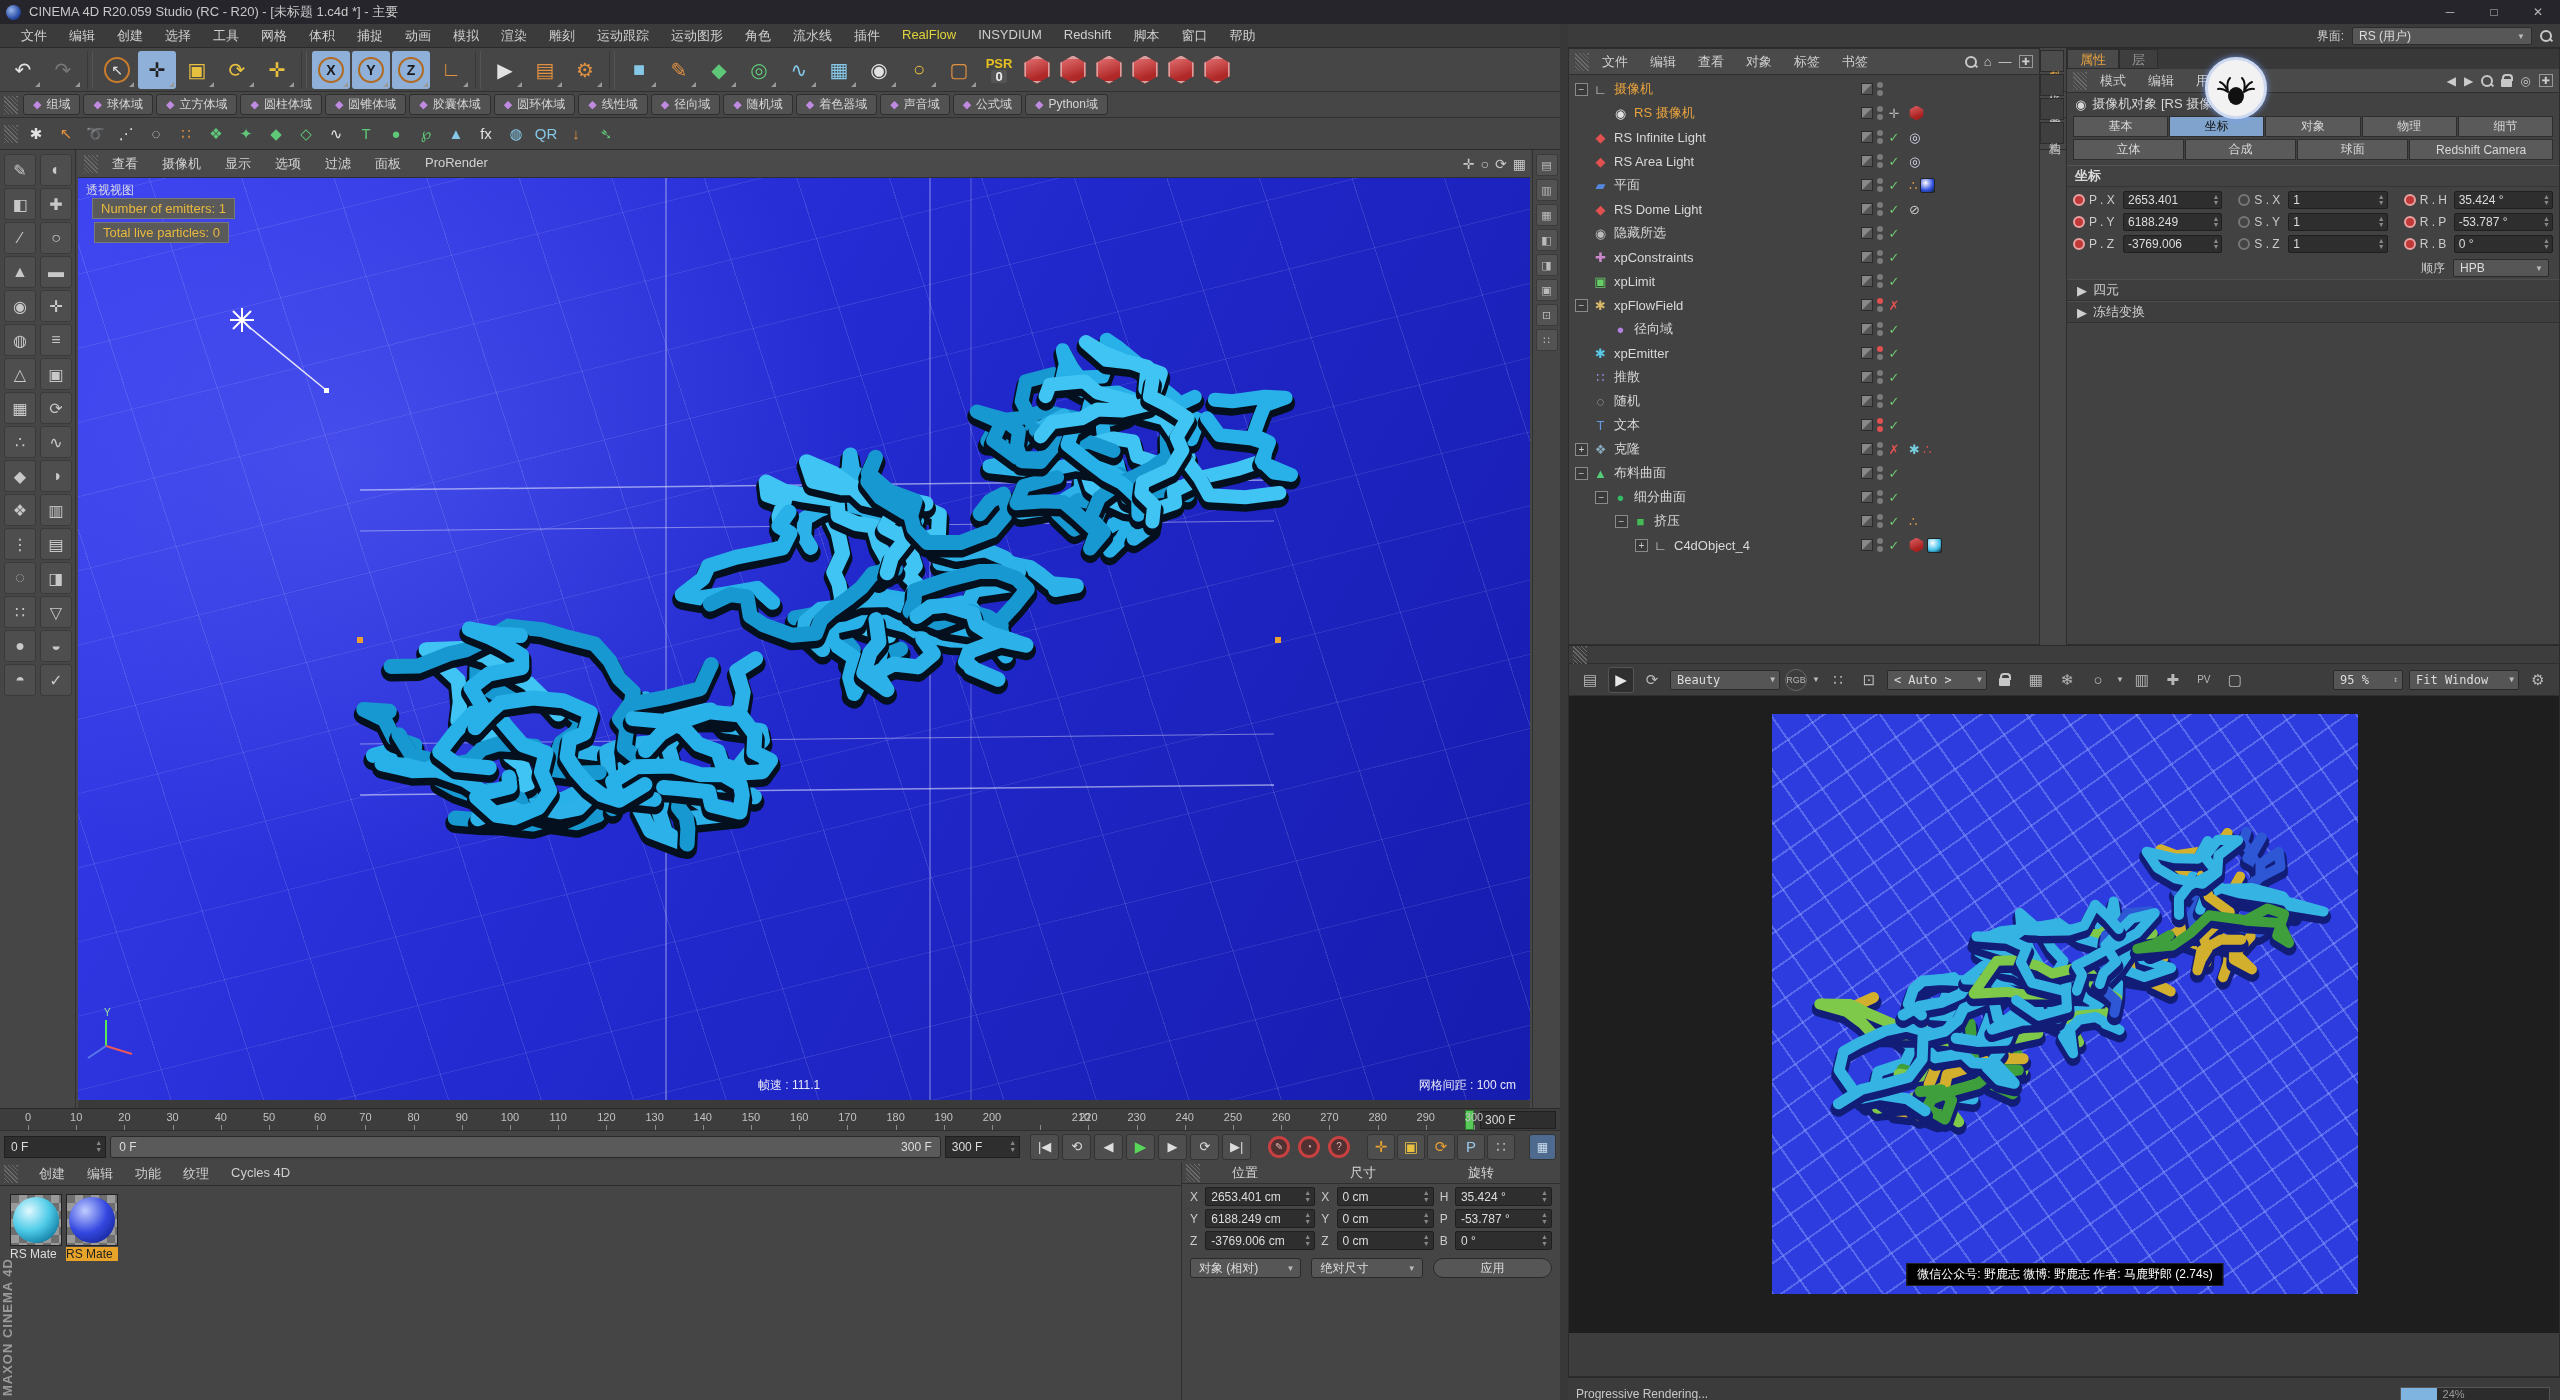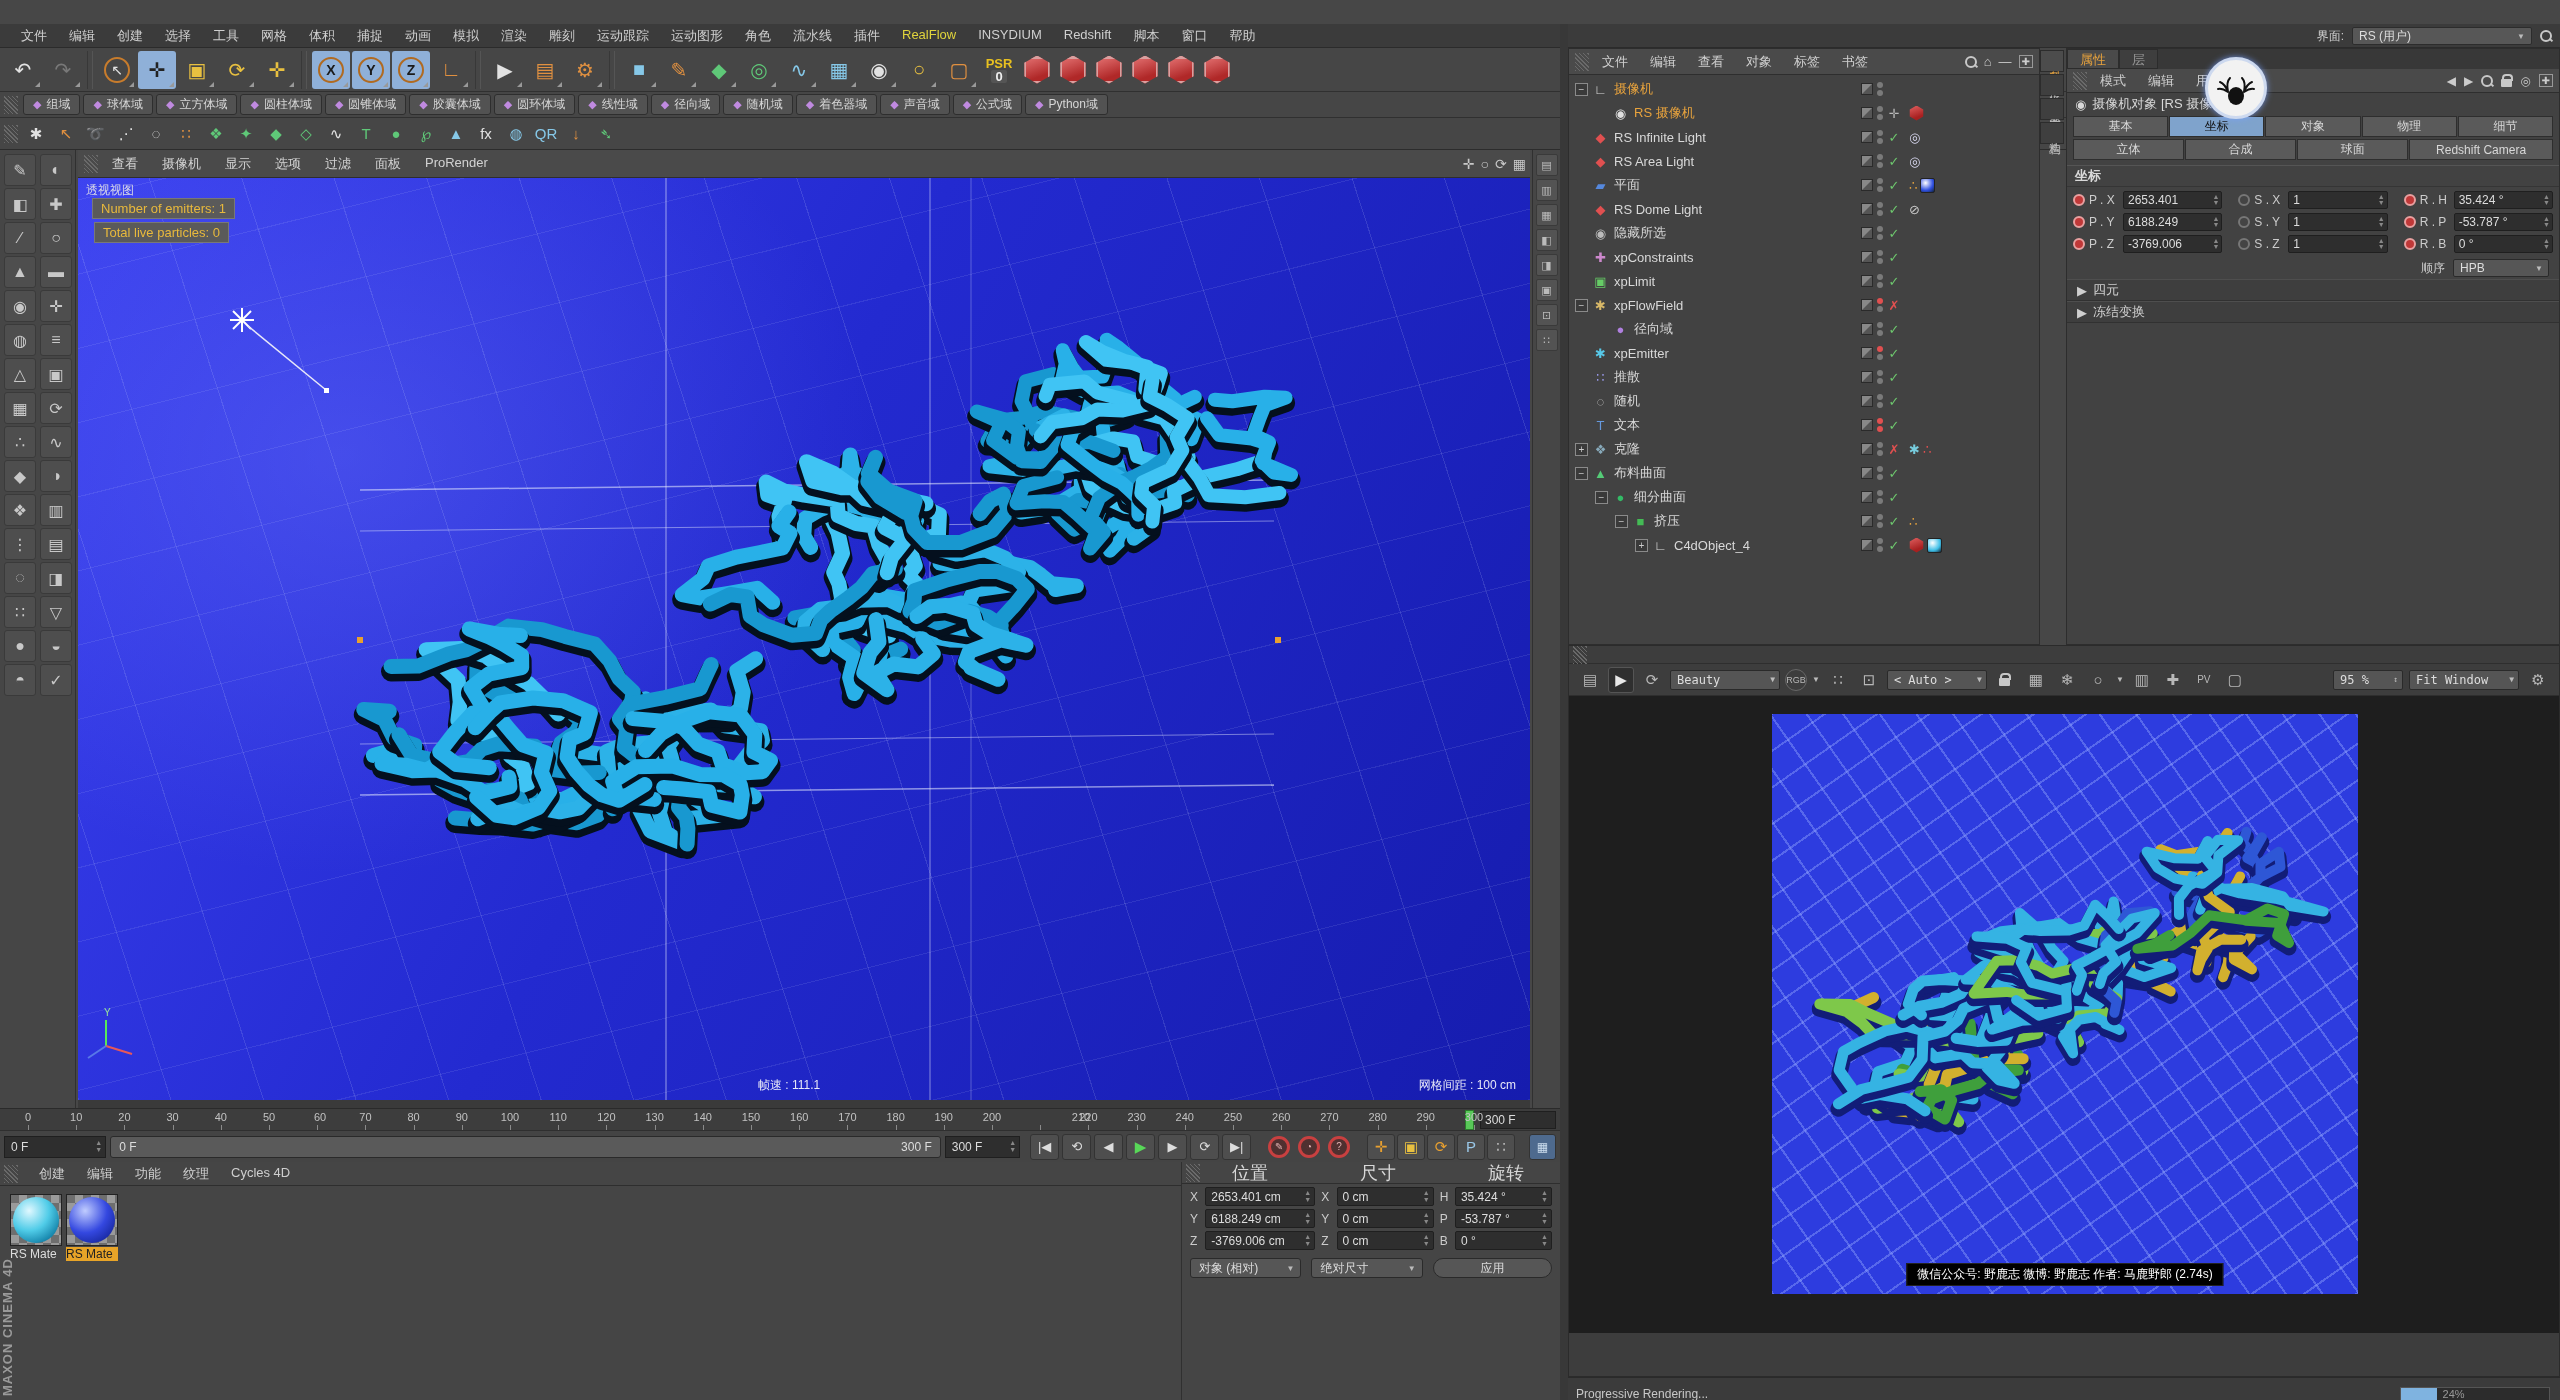--- a/index.html
+++ b/index.html
@@ -224,38 +224,47 @@
   .mball::after { content:""; position:absolute; inset:2px; border-radius:50%; }
   .mball.cyan::after { background:radial-gradient(circle at 35% 30%, #e0f8ff, #50cce8 45%, #1a8ab0 75%, #0a4a66); }
   .mball.blue::after { background:radial-gradient(circle at 35% 30%, #c0ccff, #3448e0 50%, #1828a0 82%); }
   .mlabel { margin-top:1px; font-size:12px; color:#ddd; white-space:nowrap; overflow:hidden; width:52px; }
   .mlabel.sel { background:#e8a428; color:#222; }
   .brand { position:absolute; left:0px; bottom:4px; writing-mode:vertical-rl; transform:rotate(180deg);
     color:#9a9a9a; font-weight:bold; font-size:13px; letter-spacing:1px; }
 
   .coords { position:absolute; left:1182px; top:0; width:378px; height:238px; background:#454545; }
   .coords-head { display:flex; height:22px; align-items:center; border-bottom:1px solid #2e2e2e; }
-  .chead { color:#d8d8d8; font-size:18px; }
+  .chead { color:#d8d8d8; font-size:13px; }
   .crow { display:flex; align-items:center; gap:6px; padding:3px 8px 0 8px; }
   .clab { width:10px; color:#ccc; }
   .cval { height:19px; background:#2e2e2e; border:1px solid #1f1f1f; border-radius:2px; color:#ddd;
     display:flex; align-items:center; padding:0 5px; position:relative; font-size:12px; }
   .cval .st { position:absolute; right:3px; color:#888; font-size:7px; line-height:.9; }
   .cbot { display:flex; gap:10px; padding:8px 8px 0 8px; }
   .cdrop { width:112px; height:20px; background:#565656; border:1px solid #2a2a2a; border-radius:3px;
     display:flex; align-items:center; padding:0 8px; position:relative; color:#ddd; }
   .cdrop .caret { position:absolute; right:6px; }
   .applybtn { width:120px; height:20px; background:#565656; border:1px solid #2a2a2a; border-radius:10px;
     display:flex; align-items:center; justify-content:center; color:#ddd; }
 </style>
 </head>
 <body>
 
 <div id="app">
 
+  <div class="titlebar">
+    <span class="appicon"></span>
+    <span>CINEMA 4D R20.059 Studio (RC - R20) - [未标题 1.c4d *] - 主要</span>
+    <div class="winbtns">
+      <span class="winbtn">─</span>
+      <span class="winbtn">□</span>
+      <span class="winbtn close">✕</span>
+    </div>
+  </div>
 
   <div class="menubar">
     <span id="mainMenu" style="display:flex">
         <span class="mi">文件</span>
         <span class="mi">编辑</span>
         <span class="mi">创建</span>
         <span class="mi">选择</span>
         <span class="mi">工具</span>
         <span class="mi">网格</span>
         <span class="mi">体积</span>

